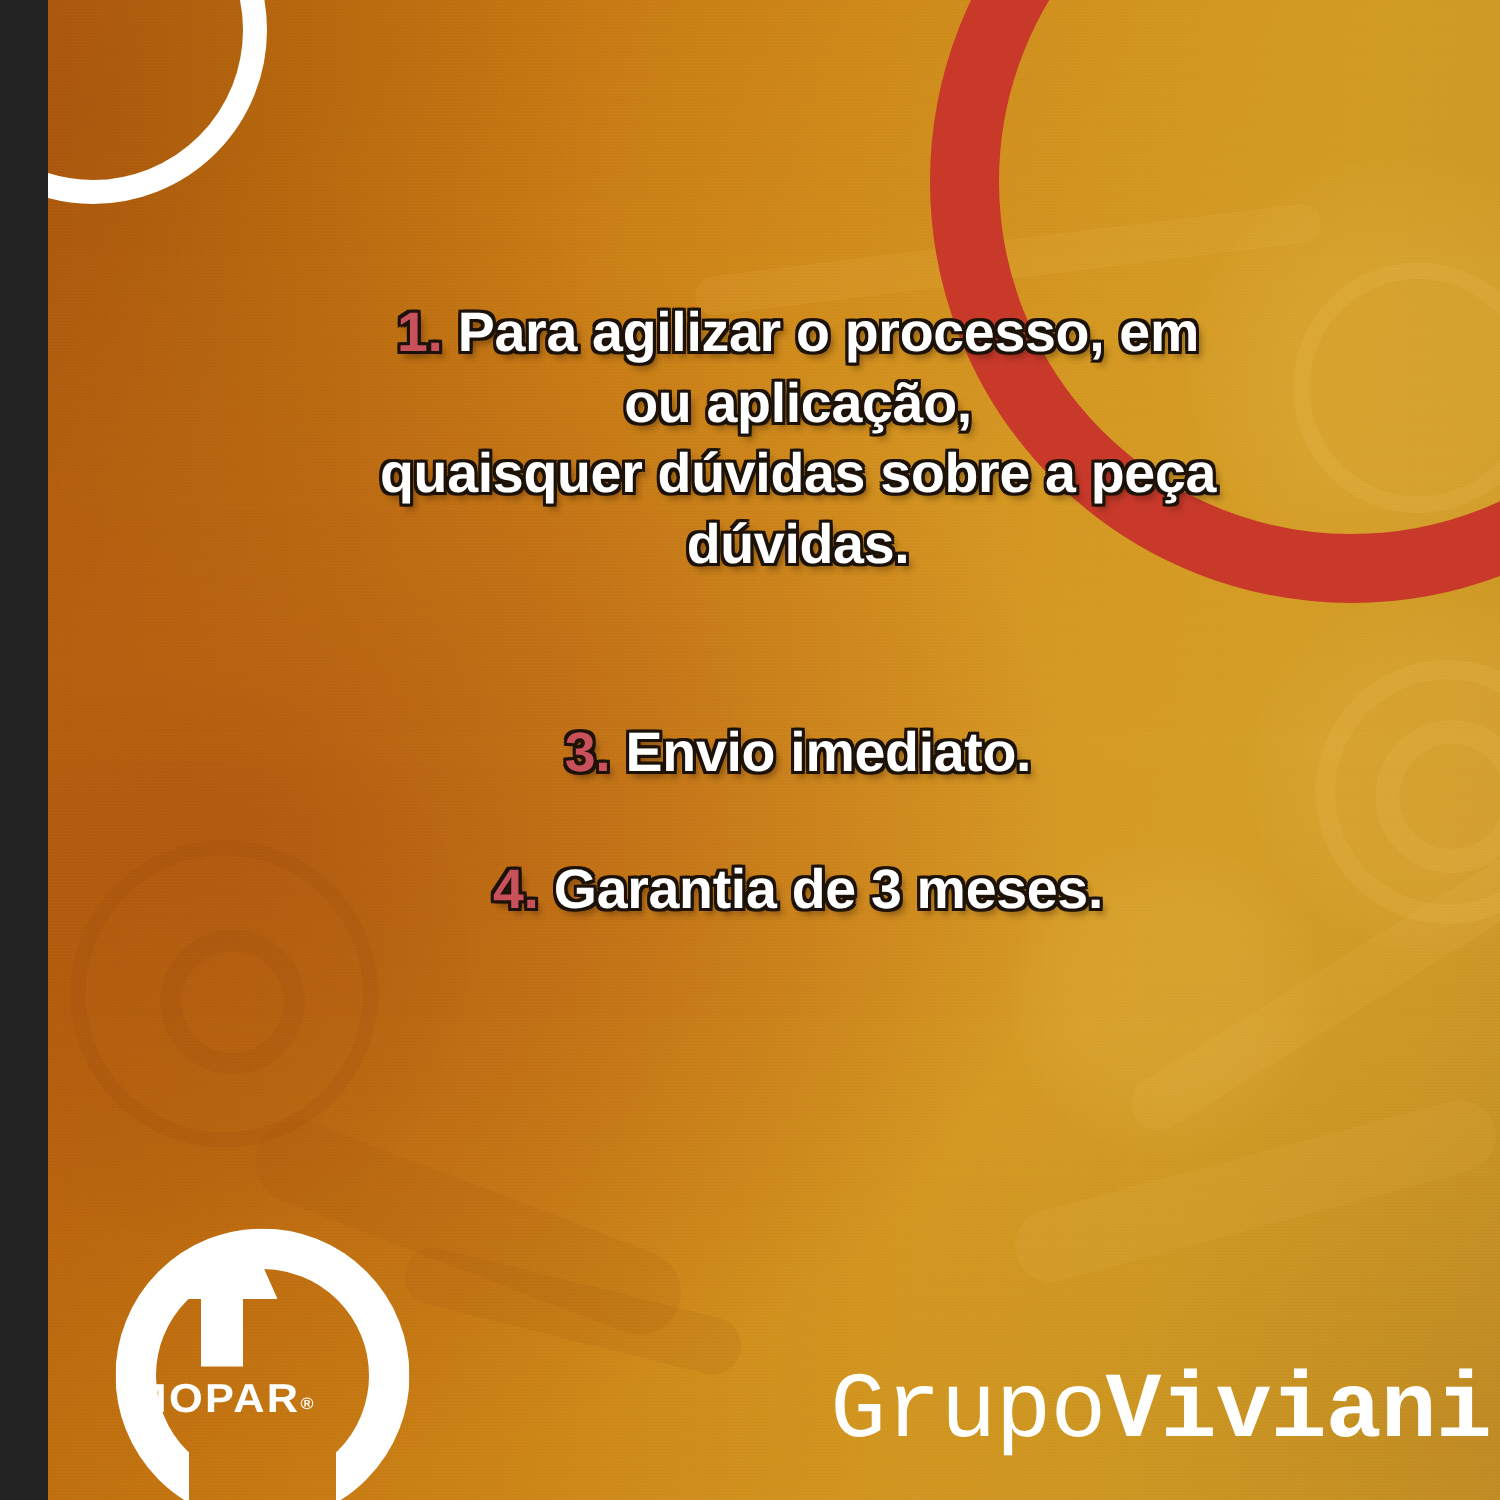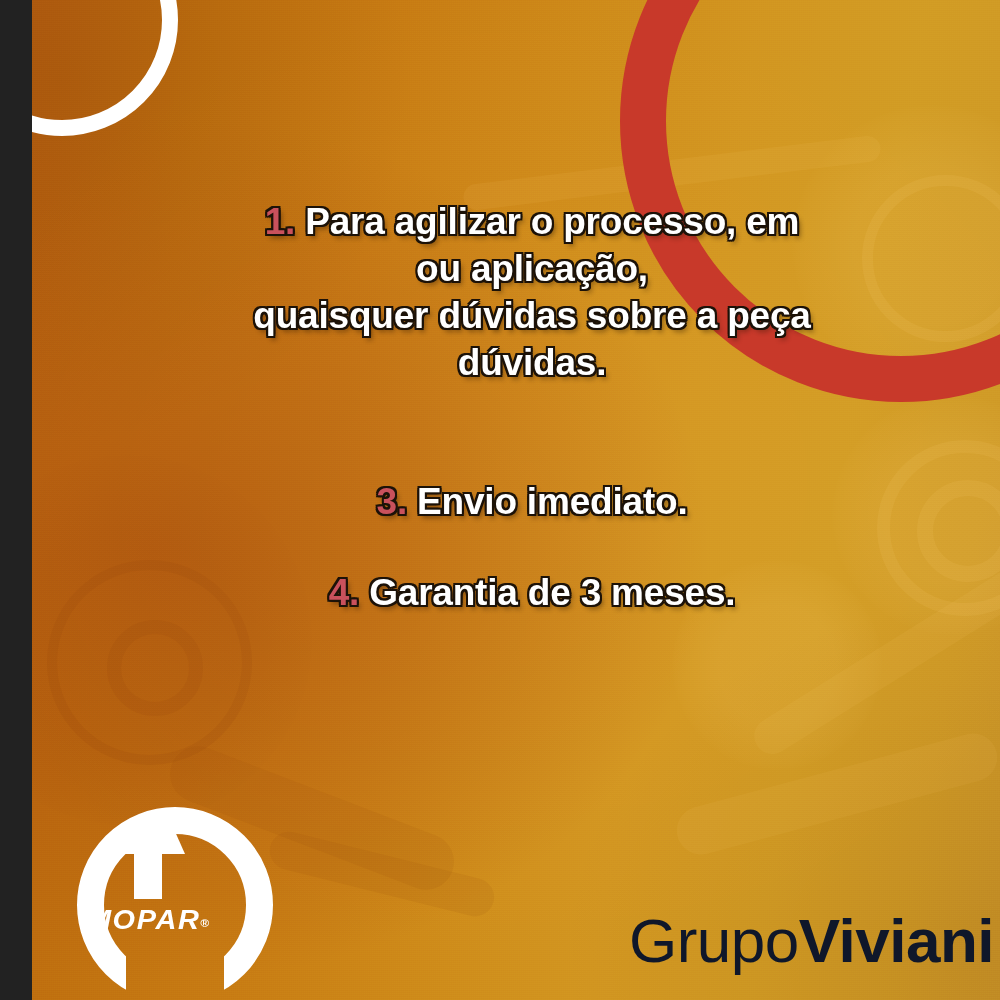--- a/index.html
+++ b/index.html
@@ -127,23 +127,22 @@
     font-weight: 700;
   }
   .gap-1 { height: 44px; }
   .gap-2 { height: 48px; }
   .gap-3 { height: 44px; }
 
   
   .mopar {
     position: absolute;
     left: 42px;
-    bottom: 64px;
+    bottom: 52px;
     width: 148px;
-    font-style: italic;
   }
   .mopar-mark {
     position: relative;
     width: 142px;
     height: 92px;
     margin: 0 auto;
   }
   .mopar-mark .ring {
     position: absolute;
     left: 0;
@@ -187,25 +186,26 @@
     font-size: 11px;
     vertical-align: 2px;
     letter-spacing: 0;
   }
 
   
   .brand {
     position: absolute;
     right: 38px;
     bottom: 28px;
-    color: #0f172a;
+    color: #ffffff;
     font-size: 62px;
     line-height: 1;
     letter-spacing: -0.5px;
     white-space: nowrap;
+    font-family: Liberation Mono, monospace;
   }
   .brand .light { font-weight: 300; }
   .brand .bold  { font-weight: 700; }
 </style>
 </head>
 <body>
 
 <div id="poster">
 
   <div class="bg-base"></div>

